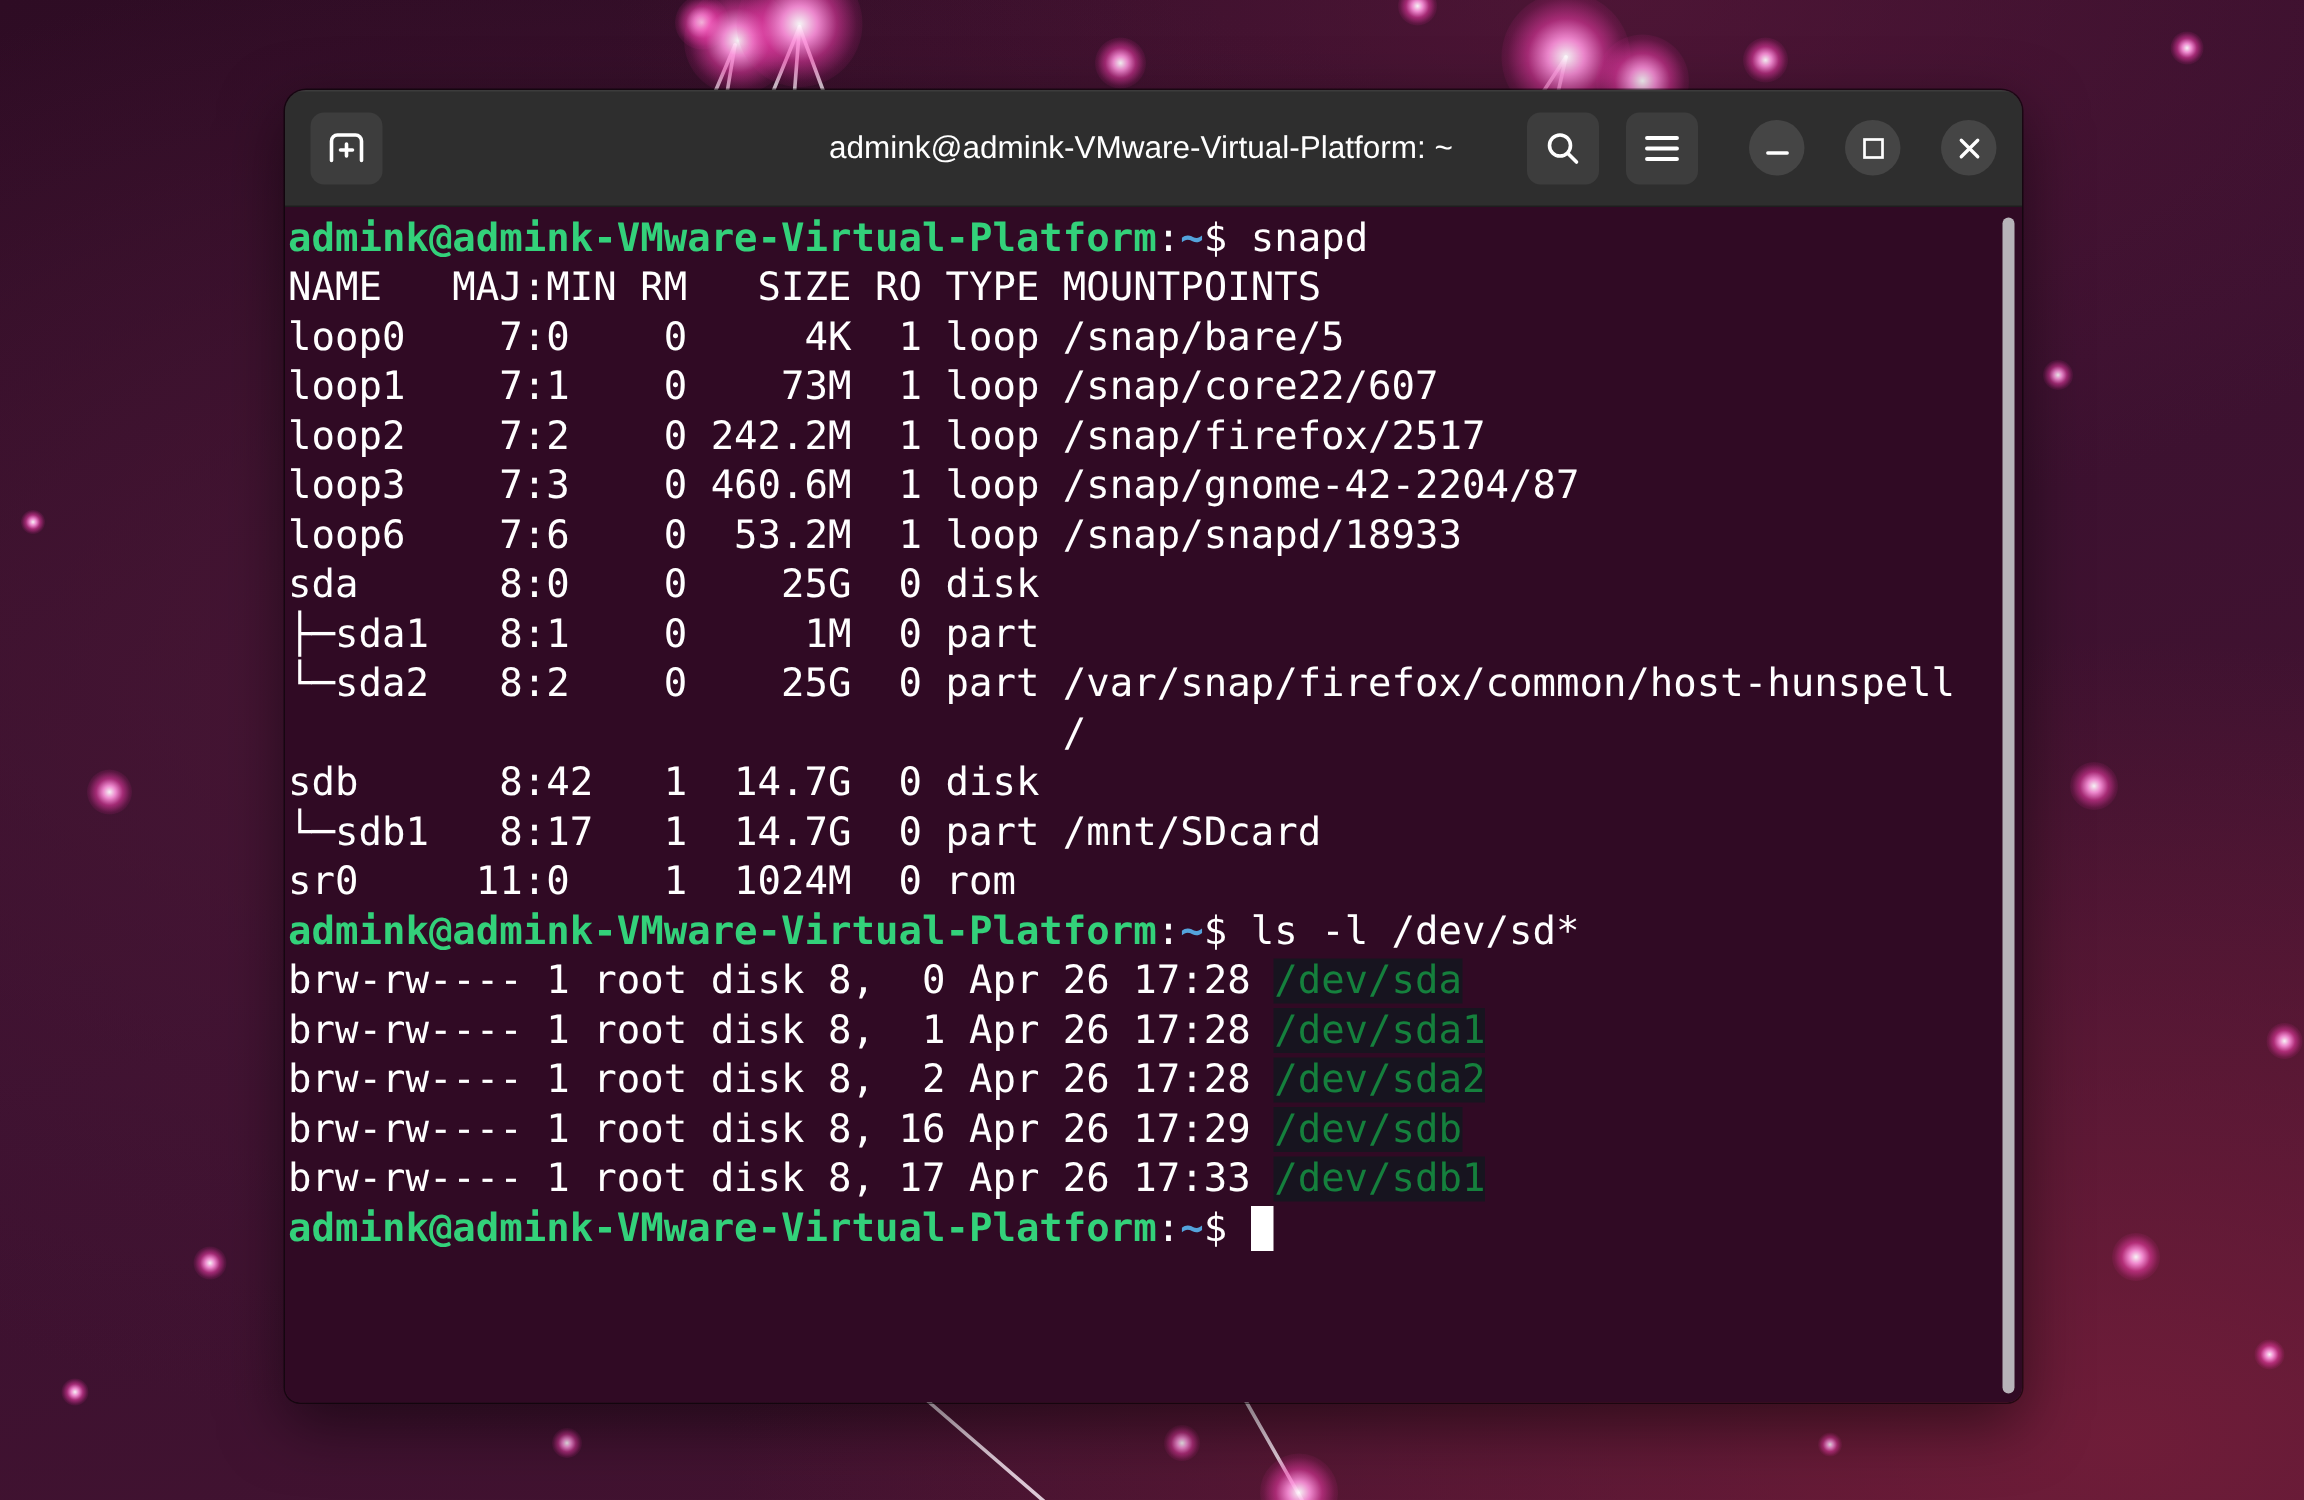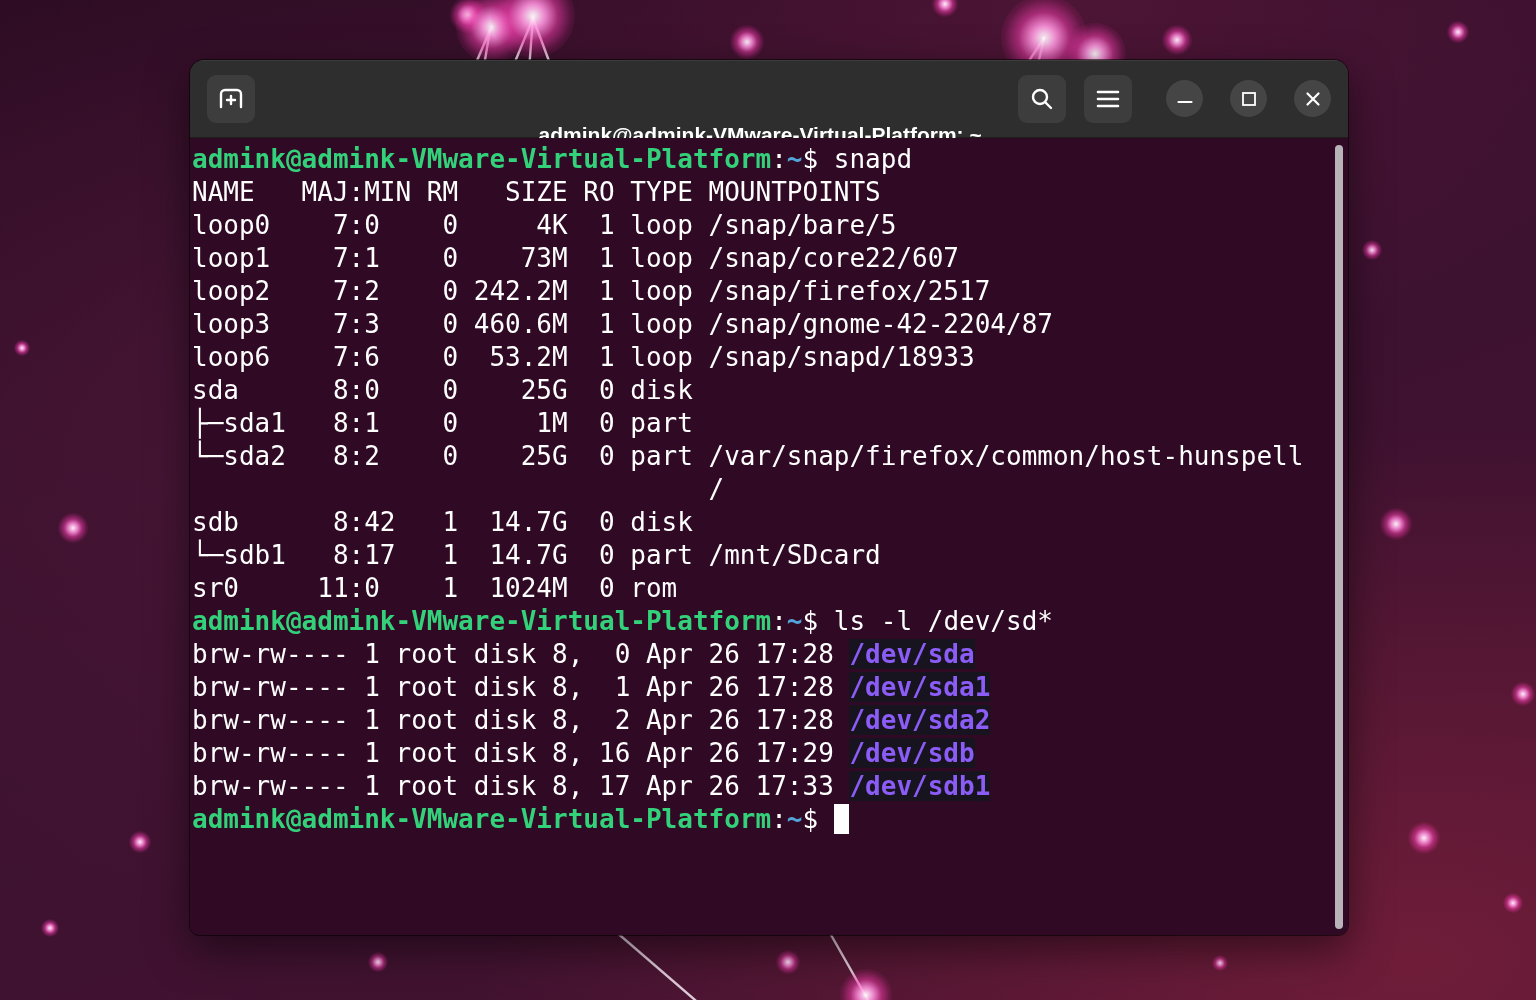--- a/index.html
+++ b/index.html
@@ -36,21 +36,21 @@
     overflow:hidden;
   }
   .titlebar{
     position:relative;height:78px;background:#2e2e2e;
     border-bottom:1px solid #1e1e1e;
     box-shadow:inset 0 1px 0 rgba(255,255,255,0.07);
     display:flex;align-items:center;padding:0 17px;box-sizing:border-box;
   }
   .title{
     position:absolute;left:50%;top:50%;transform:translate(-52%,-50%);
-    color:#ffffff;font-weight:bold;font-size:21px;white-space:nowrap;margin-top:36px;
+    color:#ffffff;font-weight:normal;font-size:21px;white-space:nowrap;
   }
   .sqbtn{
     width:48px;height:48px;border-radius:9px;background:#3d3d3d;border:none;
     display:flex;align-items:center;justify-content:center;padding:0;cursor:pointer;
   }
   .circbtn{
     width:37px;height:37px;border-radius:50%;background:#454545;border:none;
     display:flex;align-items:center;justify-content:center;padding:0;cursor:pointer;
   }
   .tb-right{display:flex;align-items:center;gap:18px;margin-left:auto;}
@@ -62,21 +62,21 @@
   }
   .term-content{
     position:absolute;left:2px;top:5px;right:14px;
     font-family:"DejaVu Sans Mono", monospace;
     font-size:26px;line-height:33px;color:#ffffff;
   }
   .tline{white-space:pre;height:33px;}
   .seg-prompt{color:#33d17a;font-weight:bold;text-align:center;}
   .seg-path{color:#54a4dc;font-weight:bold;}
   .seg-fg{color:#ffffff;}
-  .seg-device{color:#8b5cf6;font-weight:bold;background:#17141f;}
+  .seg-device{color:#15803d;font-weight:normal;background:#17141f;}
   .seg-cursor{background:#ffffff;color:#300a24;}
   .scroll-thumb{
     position:absolute;right:5px;top:7px;bottom:6px;width:8px;
     background:#b7b3b9;border-radius:4px;
   }
 </style>
 </head>
 <body>
 
 <div class="wallpaper"></div>

